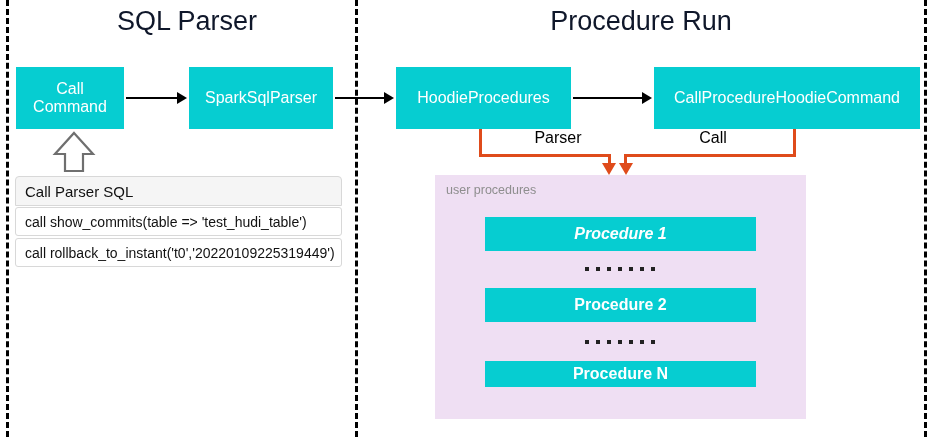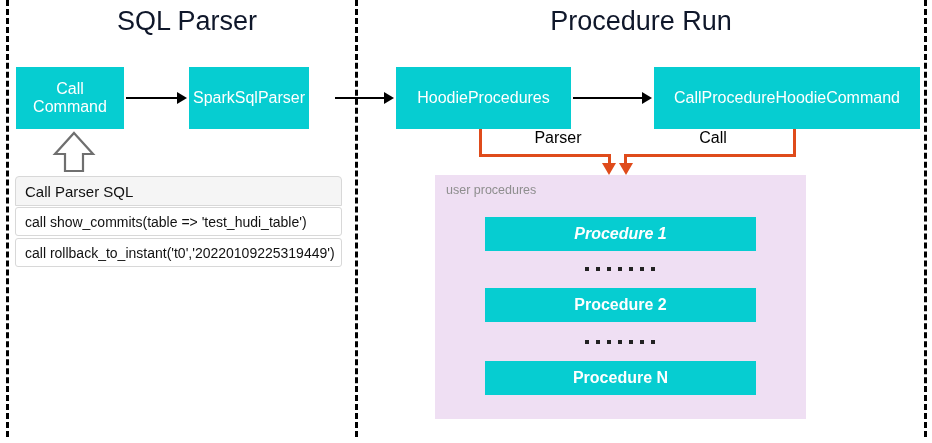--- a/index.html
+++ b/index.html
@@ -161,21 +161,21 @@
   <div class="divider" style="left:6px;"></div>
   <div class="divider" style="left:355px;"></div>
   <div class="divider" style="left:924px;"></div>
 
   <div class="section-title" style="left:87px; top:8px; width:200px;">SQL Parser</div>
   <div class="section-title" style="left:541px; top:8px; width:200px;">Procedure Run</div>
 
   <div class="node" style="left:16px; top:67px; width:108px; height:62px; white-space:pre-line;">Call
 Command</div>
 
-  <div class="node" style="left:189px; top:67px; width:120px; height:62px;">SparkSqlParser</div>
+  <div class="node" style="left:189px; top:67px; width:144px; height:62px;">SparkSqlParser</div>
 
   <div class="node" style="left:396px; top:67px; width:175px; height:62px;">HoodieProcedures</div>
 
   <div class="node small-text" style="left:654px; top:67px; width:266px; height:62px;">CallProcedureHoodieCommand</div>
 
   <div class="arrow-line" style="left:126px; top:97px; width:51px;"></div>
   <div class="arrow-head" style="left:177px; top:92px;"></div>
 
   <div class="arrow-line" style="left:335px; top:97px; width:49px;"></div>
   <div class="arrow-head" style="left:384px; top:92px;"></div>
@@ -230,15 +230,15 @@
   <div class="dots" style="left:585px; top:340px;">
     <span></span>
     <span></span>
     <span></span>
     <span></span>
     <span></span>
     <span></span>
     <span></span>
   </div>
 
-  <div class="proc-box" style="left:485px; top:361px; width:271px; height:34px;">Procedure N</div>
+  <div class="proc-box" style="left:485px; top:361px; width:271px; height:26px;">Procedure N</div>
 
 </div>
 
 </body></html>

